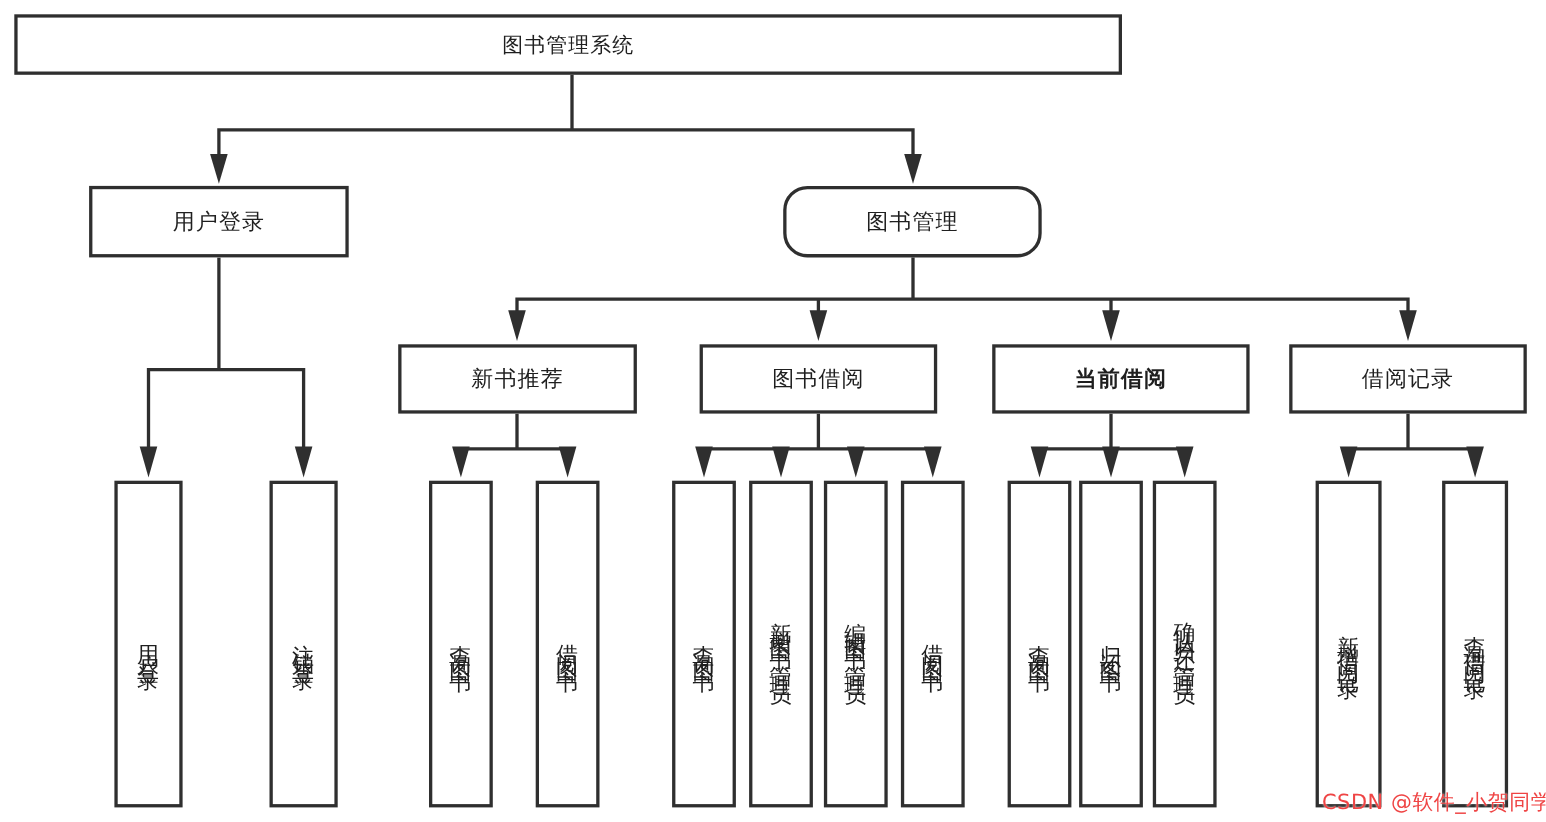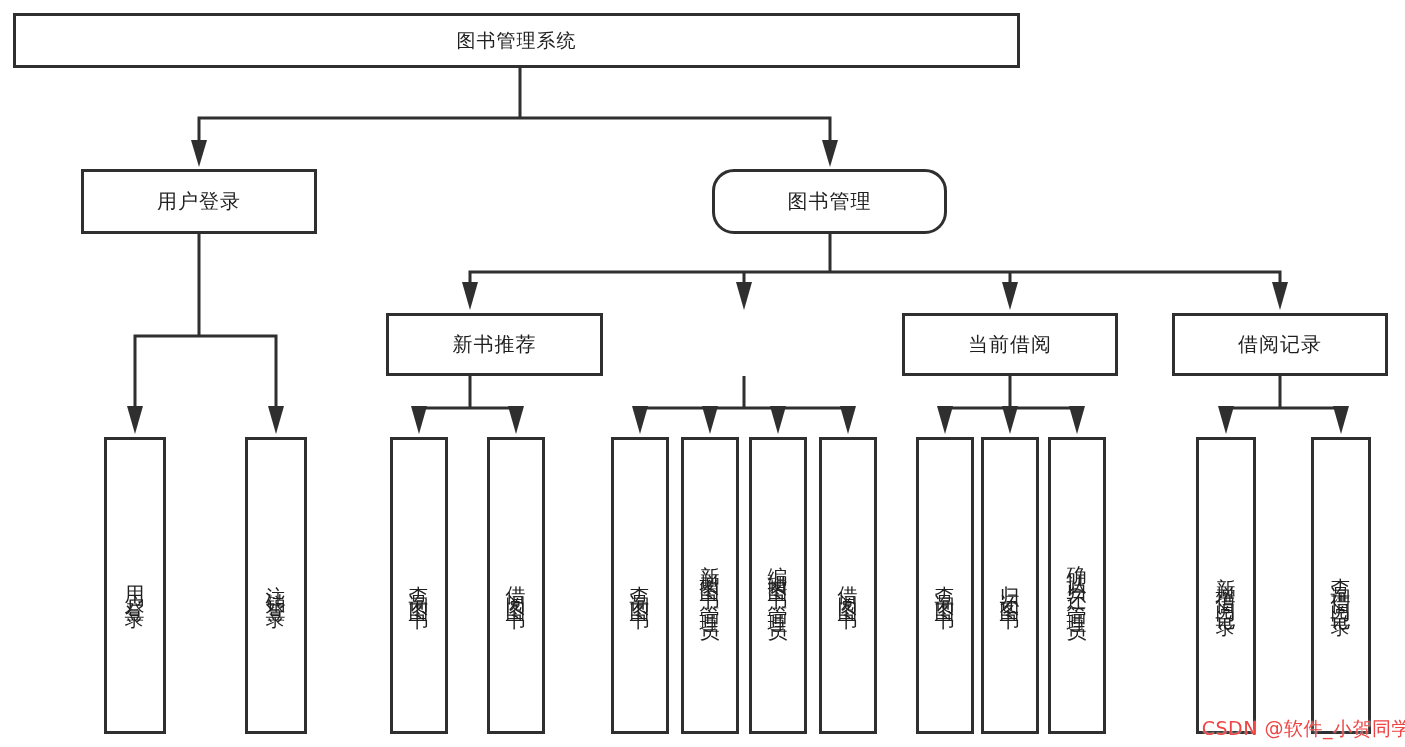--- a/index.html
+++ b/index.html
@@ -29,23 +29,23 @@
     justify-content: center;
     font-size: 20px;
     letter-spacing: 1px;
     color: #1f1f1f;
     white-space: nowrap;
   }
   .node.root   { left: 13px;  top: 13px;  width: 1007px; height: 55px; font-size: 19px; }
   .node.l2a    { left: 81px;  top: 169px; width: 236px;  height: 65px; }
   .node.l2b    { left: 712px; top: 169px; width: 235px;  height: 65px; border-radius: 22px; }
   .node.l3     { top: 313px;  height: 63px; }
-  .node.l3a    { left: 362px; width: 217px; margin-left: 24px; }
+  .node.l3a    { left: 362px; width: 217px; }
   .node.l3b    { left: 636px; width: 216px; }
-  .node.l3c    { left: 902px; width: 216px; }
+  .node.l3c    { left: 902px; width: 234px; font-weight: bold; }
   .node.l3d    { left: 1172px; width: 216px; }
   .leaf {
     position: absolute;
     top: 437px;
     height: 297px;
     box-sizing: border-box;
     border: 3px solid #2f2f2f;
     background: #ffffff;
     display: flex;
     align-items: center;
@@ -127,20 +127,21 @@
       <polygon points="1333,406 1349,406 1341,434"></polygon>
     </g>
   </svg>
 
   <div class="node root">图书管理系统</div>
 
   <div class="node l2a">用户登录</div>
   <div class="node l2b">图书管理</div>
 
   <div class="node l3 l3a">新书推荐</div>
+  <div class="node l3 l3b">图书借阅</div>
   <div class="node l3 l3c">当前借阅</div>
   <div class="node l3 l3d">借阅记录</div>
 
   <div class="leaf x1">
     <span>用户登录</span>
   </div>
   <div class="leaf x2">
     <span>注销登录</span>
   </div>
 

